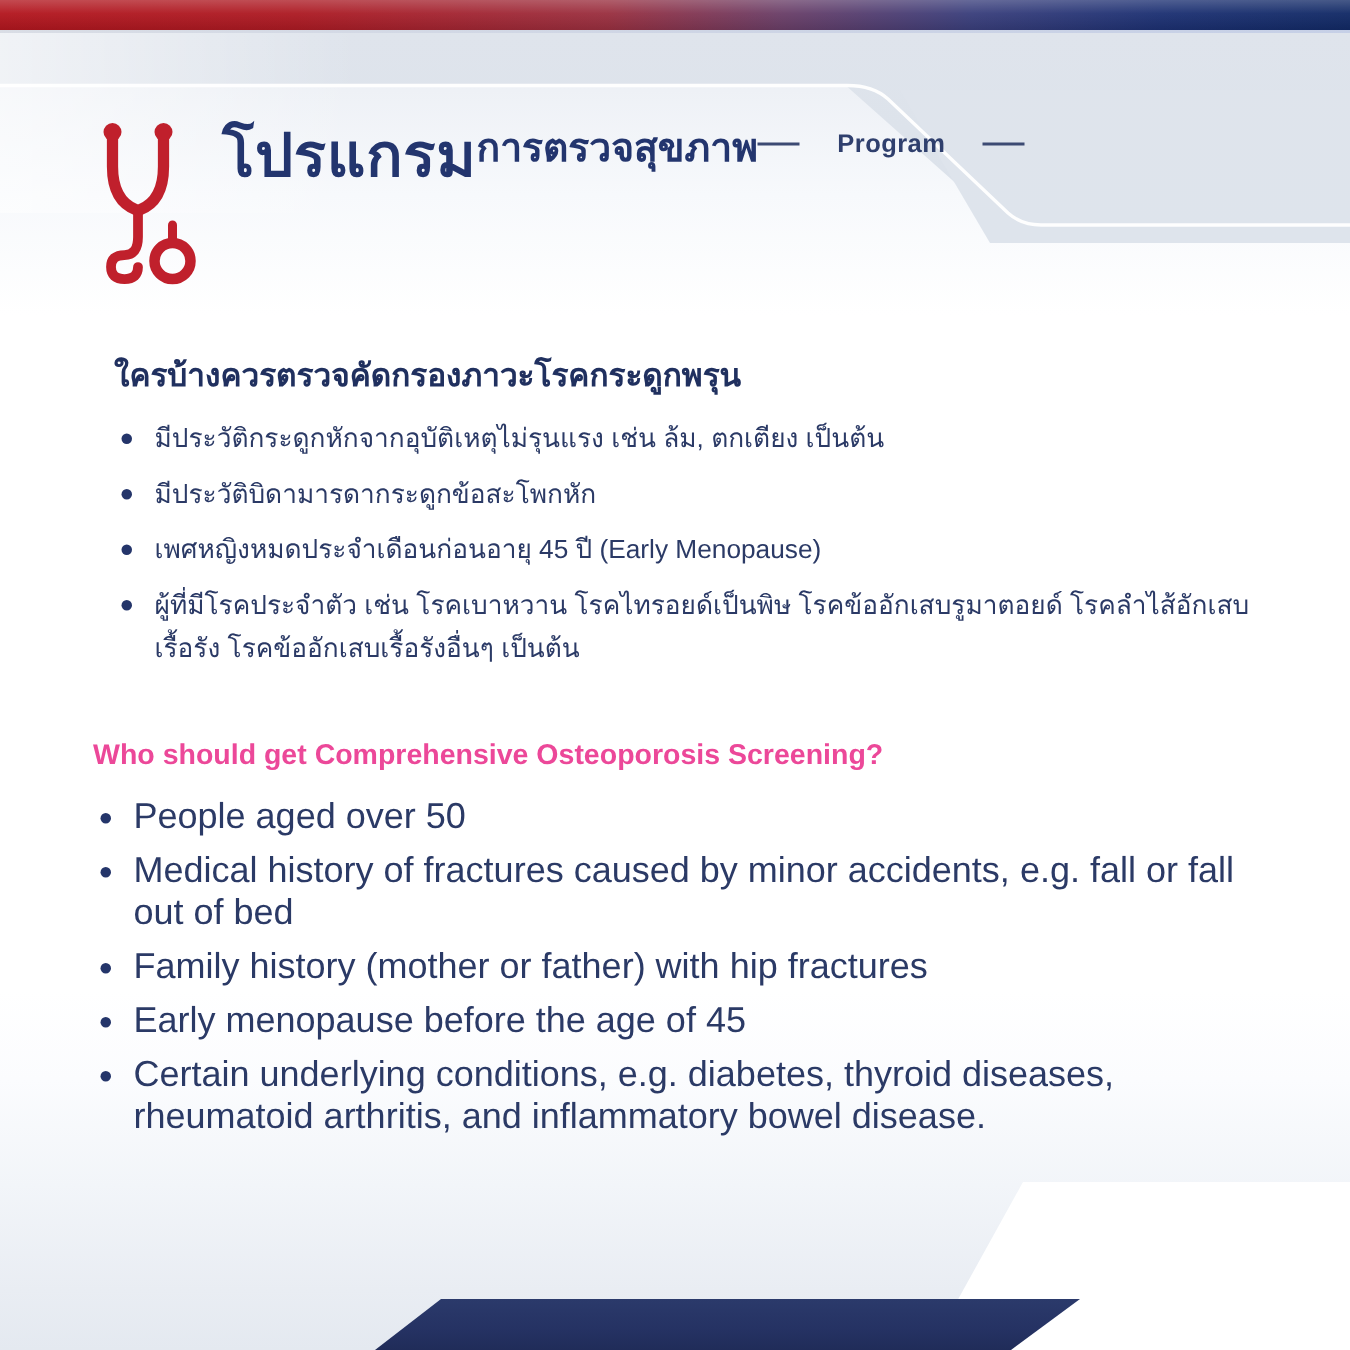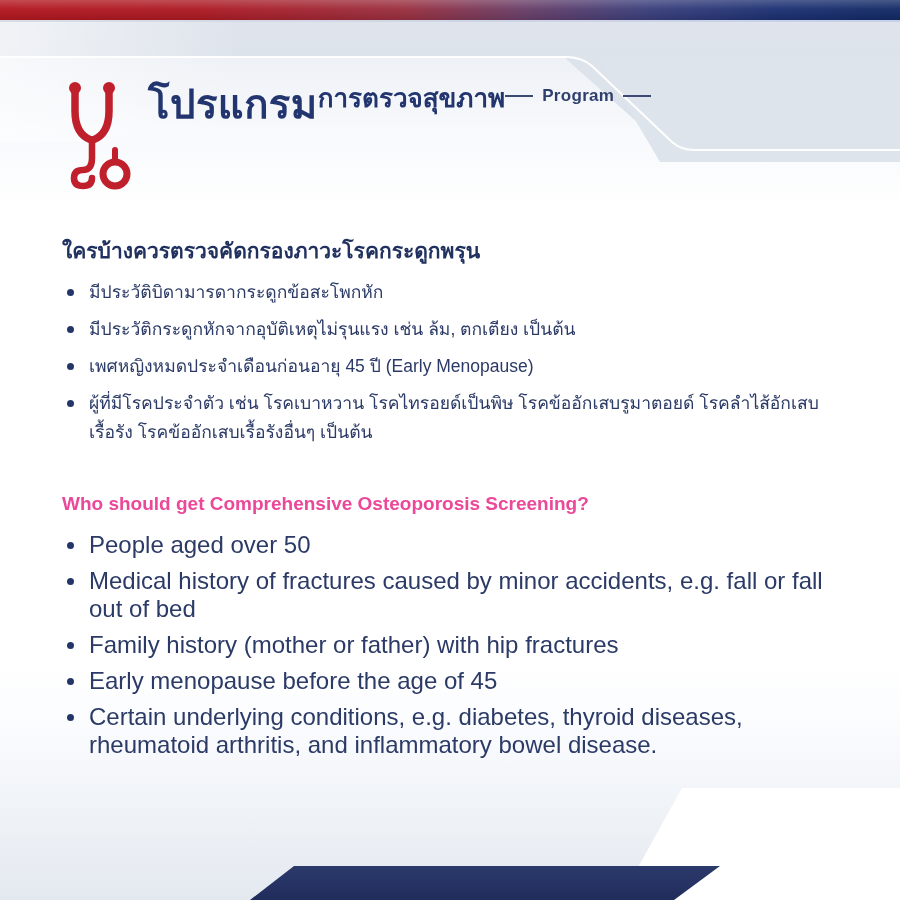--- a/index.html
+++ b/index.html
@@ -154,21 +154,21 @@
     font-size: 26px;
     line-height: 30px;
     font-weight: 700;
     color: #23356e;
     white-space: nowrap;
     margin-top: 1px;
   }
   .brand-line3 {
     display: flex;
     align-items: center;
-    gap: 9px;
+    gap: 25px;
     margin-top: 4px;
     width: 100%;
   }
   .brand-rule {
     height: 2px;
     background: #3c4a73;
     flex: 1 1 auto;
     min-width: 28px;
   }
   .brand-program {
@@ -180,21 +180,21 @@
   }
 
   
   .content {
     position: absolute;
     left: 62px;
     top: 236px;
     width: 800px;
   }
 
-  .section-th { margin-bottom: 0; }
+  .section-th { margin-bottom: 0; margin-left: 14px; }
 
   .heading-th {
     font-size: 21px;
     line-height: 30px;
     font-weight: 700;
     color: #20305f;
     margin: 0 0 12px 0;
     white-space: nowrap;
   }
   .heading-en {
@@ -308,22 +308,22 @@
         <span class="brand-rule"></span>
       </div>
     </div>
   </div>
 
   <div class="content">
 
     <div class="section-th">
       <h2 class="heading-th">ใครบ้างควรตรวจคัดกรองภาวะโรคกระดูกพรุน</h2>
       <ul class="blist list-th">
+        <li>มีประวัติกระดูกหักจากอุบัติเหตุไม่รุนแรง เช่น ล้ม, ตกเตียง เป็นต้น</li>
         <li>มีประวัติบิดามารดากระดูกข้อสะโพกหัก</li>
-        <li>มีประวัติกระดูกหักจากอุบัติเหตุไม่รุนแรง เช่น ล้ม, ตกเตียง เป็นต้น</li>
         <li>เพศหญิงหมดประจำเดือนก่อนอายุ 45 ปี (Early Menopause)</li>
         <li>ผู้ที่มีโรคประจำตัว เช่น โรคเบาหวาน โรคไทรอยด์เป็นพิษ โรคข้ออักเสบรูมาตอยด์ โรคลำไส้อักเสบเรื้อรัง โรคข้ออักเสบเรื้อรังอื่นๆ เป็นต้น</li>
       </ul>
     </div>
 
     <div class="section-en">
       <h2 class="heading-en">Who should get Comprehensive Osteoporosis Screening?</h2>
       <ul class="blist list-en">
         <li>People aged over 50</li>
         <li>Medical history of fractures caused by minor accidents, e.g. fall or fall out of bed</li>

